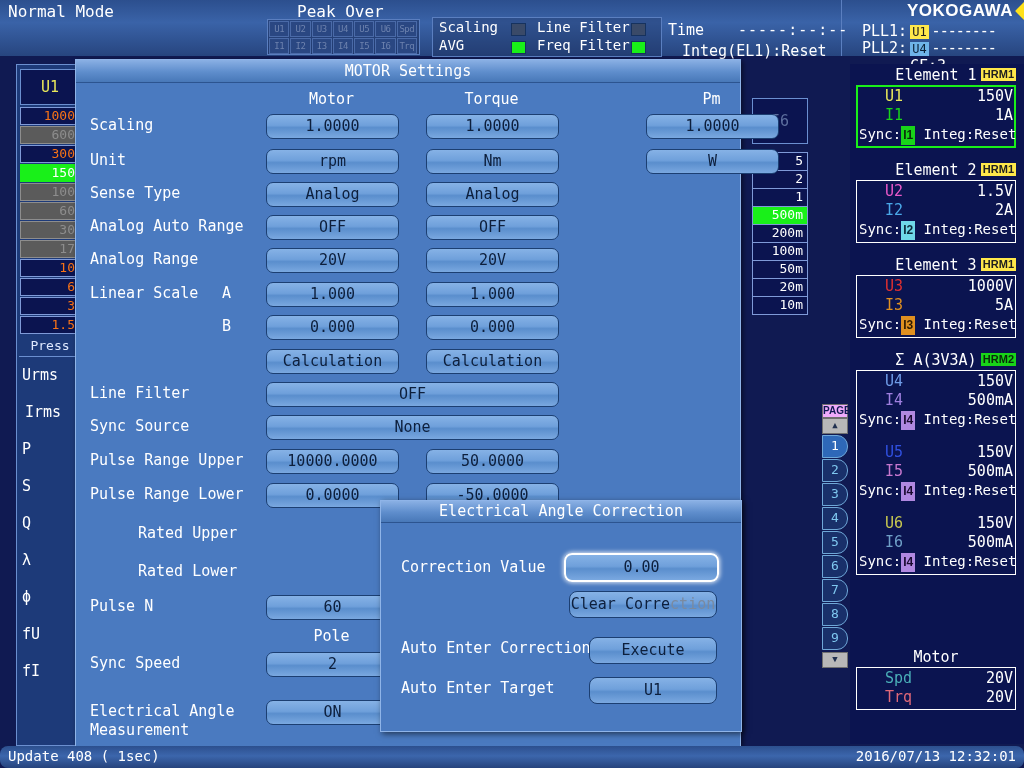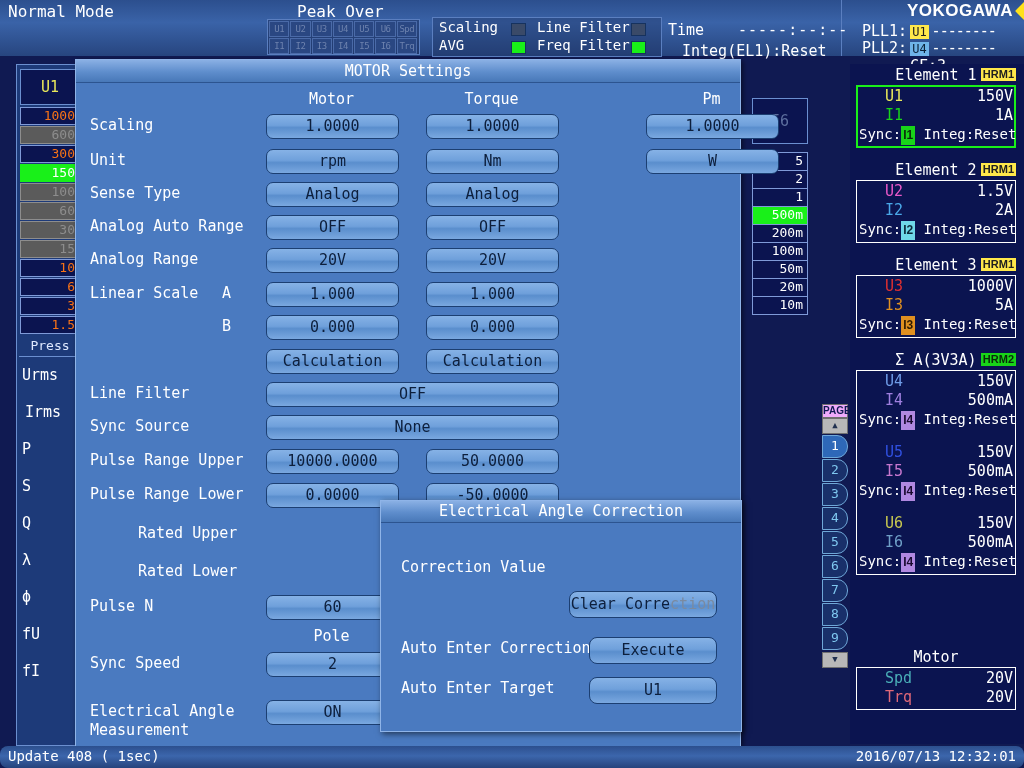--- a/index.html
+++ b/index.html
@@ -199,21 +199,21 @@
   <div id="leftcol">
     <div id="u1cell">U1</div>
     <div id="left-ranges">
         <div class="rng">1000</div>
         <div class="rng dim">600</div>
         <div class="rng">300</div>
         <div class="rng sel">150</div>
         <div class="rng dim">100</div>
         <div class="rng dim">60</div>
         <div class="rng dim">30</div>
-        <div class="rng dim">15</div>
+        <div class="rng dim">17</div>
         <div class="rng">10</div>
         <div class="rng">6</div>
         <div class="rng">3</div>
         <div class="rng">1.5</div>
       </div>
     <div id="press">Press</div>
     <div id="leftdiv"></div>
     <div id="left-funcs">
         <div class="fnlbl">Urms</div>
         <div class="fnlbl r">Irms</div>
@@ -407,20 +407,21 @@
         <div class="lbl" style="left: 14px; top: 642px;">Electrical Angle</div>
         <div class="lbl" style="left: 14px; top: 661px;">Measurement</div>
         <div class="btn" style="left: 190px; top: 640px; width: 131px;">ON</div>
       </div>
   </div>
 
   <div id="eac-dlg">
     <div id="eac-title">Electrical Angle Correction</div>
 
     <div class="eac-lbl" style="left:20px;top:57px;">Correction Value</div>
+    <div class="eac-btn focus" style="left:183px;top:52px;width:151px;">0.00</div>
 
     <div class="eac-btn" style="left:188px;top:90px;width:146px;"><span>Clear Corre</span><span class="dimtxt">ction</span></div>
 
     <div class="eac-lbl" style="left:20px;top:138px;">Auto Enter Correction</div>
     <div class="eac-btn" style="left:208px;top:136px;width:126px;">Execute</div>
 
     <div class="eac-lbl" style="left:20px;top:178px;">Auto Enter Target</div>
     <div class="eac-btn" style="left:208px;top:176px;width:126px;">U1</div>
   </div>
 

